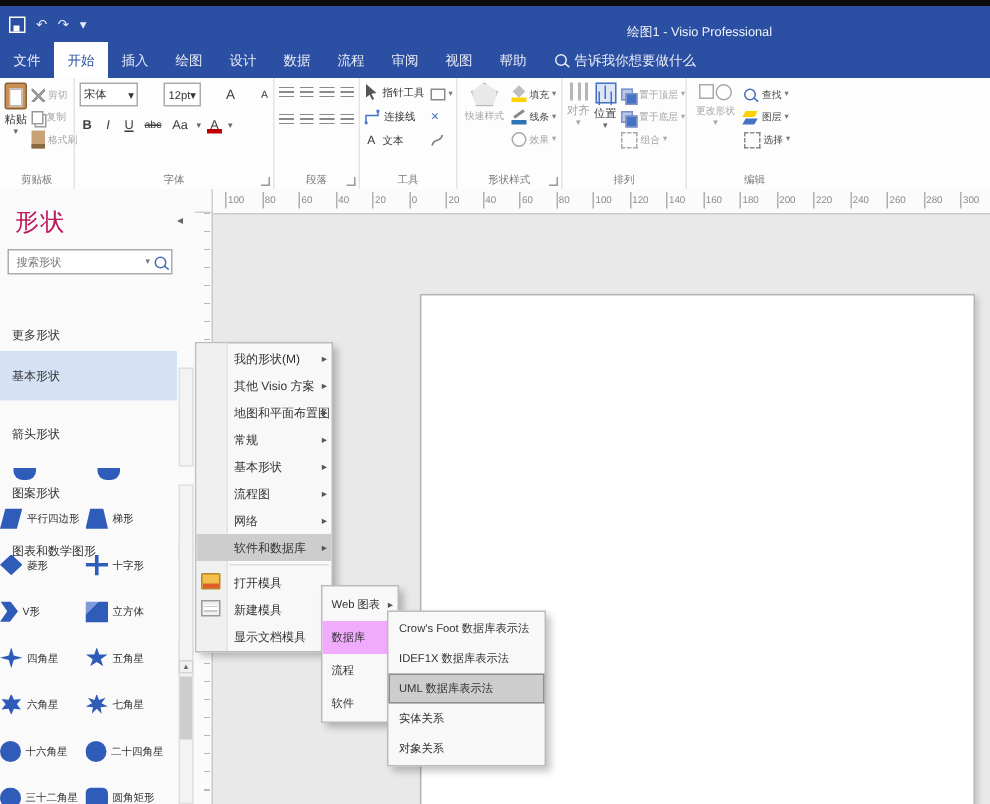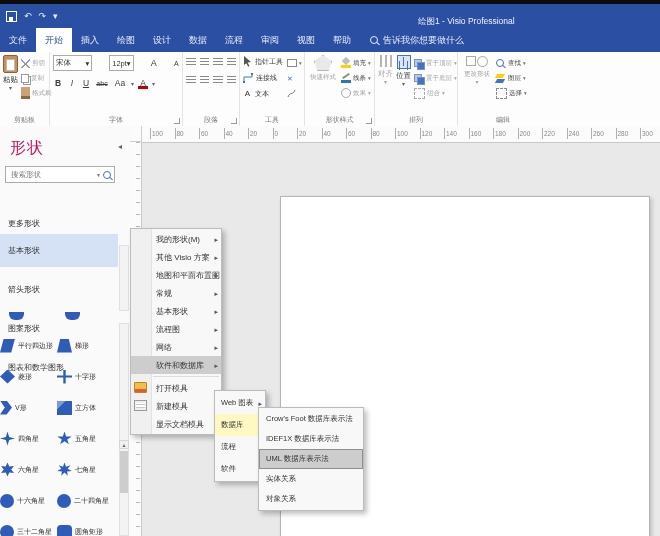--- a/index.html
+++ b/index.html
@@ -123,21 +123,21 @@
   .m1row{position:relative;height:18px;display:flex;align-items:center;padding-left:25px;font-size:8px;color:#333;white-space:nowrap;}
   .m1row.hl{background:#cdcdcd;}
   .subarr{font-size:7px;color:#555;line-height:1;}
   .m1row .subarr{position:absolute;right:3px;}
   .m1sep{position:relative;height:1px;background:#dcdcdc;margin:2px 2px 2px 22px;}
   .m1ic{position:absolute;left:3px;top:3px;width:13px;height:11px;box-sizing:border-box;}
   .ic-openstencil{background:#f0c04a;border:1px solid #b5862a;border-radius:1px;box-shadow:inset 0 -3px 0 #e05c2a;}
   .ic-newstencil{background:#fff;border:1px solid #9a9a9a;background-image:repeating-linear-gradient(#c9c9c9 0 1px,transparent 1px 3px);background-clip:content-box;padding:2px 1px;}
   #menu-softdb{left:214px;top:390px;width:52px;z-index:55;padding:1px 0;}
   .m2row{position:relative;height:22px;display:flex;align-items:center;padding-left:6px;font-size:7.5px;color:#333;white-space:nowrap;}
-  .m2row.hl{background:#fef9c3;}
+  .m2row.hl{background:#f0abfc;}
   .m2row .subarr{position:absolute;right:3px;}
   #menu-notation{left:258px;top:407px;width:106px;z-index:60;padding:1px 0;}
   .m3row{height:20px;display:flex;align-items:center;padding-left:7px;font-size:7.5px;color:#333;white-space:nowrap;}
   .m3row.hl{background:#cdcdcd;outline:1px solid #8f8f8f;outline-offset:-1px;}
 </style>
 </head>
 <body>
 
 <div class="screen">
 

